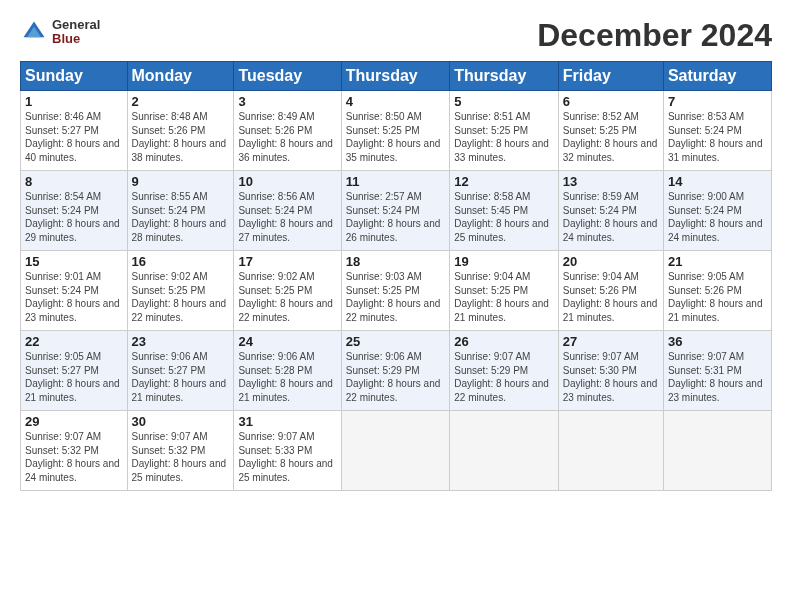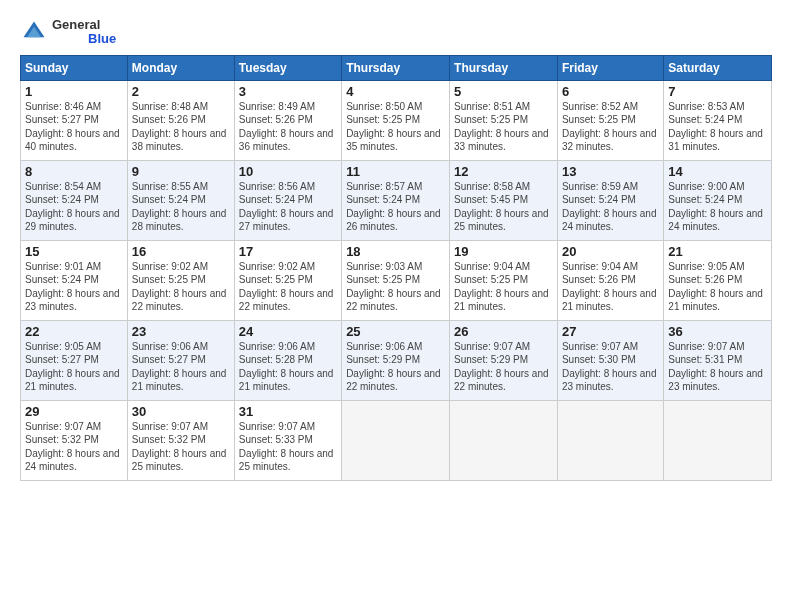--- a/index.html
+++ b/index.html
@@ -33,22 +33,21 @@
       line-height: 1.1;
     }
     .logo-general {
       font-size: 13px;
       font-weight: bold;
       color: #333;
     }
     .logo-blue {
       font-size: 13px;
       font-weight: bold;
-      color: #1d4ed8;
-      margin-left: 36px;
+      color: #7f1d1d;
     }
     .logo-icon {
       width: 28px;
       height: 28px;
     }
     .title-block {
       text-align: right;
     }
     .calendar-title {
       font-size: 32px;
@@ -60,21 +59,21 @@
       font-size: 15px;
       color: #555;
     }
     .calendar {
       width: 100%;
       border-collapse: collapse;
     }
     .calendar th {
       background: #2a6fba;
       color: #fff;
-      font-size: 12px;
+      font-size: 16px;
       font-weight: bold;
       padding: 5px 4px;
       text-align: left;
       border: 1px solid #1a5090;
     }
     .calendar td {
       vertical-align: top;
       border: 1px solid #ccc;
       padding: 3px 4px;
       width: 113px;
@@ -111,20 +110,21 @@
       <svg class="logo-icon" viewBox="0 0 32 32" xmlns="http://www.w3.org/2000/svg">
         <polygon points="16,4 28,22 4,22" fill="#2a6fba"></polygon>
         <polygon points="16,10 24,22 8,22" fill="#5a9fd4"></polygon>
       </svg>
       <div class="logo-text">
         <span class="logo-general">General</span>
         <span class="logo-blue">Blue</span>
       </div>
     </div>
     <div class="title-block">
+      <div class="calendar-title">December 2024</div>
     </div>
   </div>
 
   <table class="calendar">
     <thead>
       <tr>
         <th>Sunday</th>
         <th>Monday</th>
         <th>Tuesday</th>
         <th>Thursday</th>
@@ -202,21 +202,21 @@
           </td>
           <td>
             <span class="day-num">10</span>
             <div class="day-info">Sunrise: 8:56 AM
 Sunset: 5:24 PM
 Daylight: 8 hours
 and 27 minutes.</div>
           </td>
           <td>
             <span class="day-num">11</span>
-            <div class="day-info">Sunrise: 8:57 AM
+            <div class="day-info">Sunrise: 2:57 AM
 Sunset: 5:24 PM
 Daylight: 8 hours
 and 26 minutes.</div>
           </td>
           <td>
             <span class="day-num">12</span>
             <div class="day-info">Sunrise: 8:58 AM
 Sunset: 5:45 PM
 Daylight: 8 hours
 and 25 minutes.</div>

